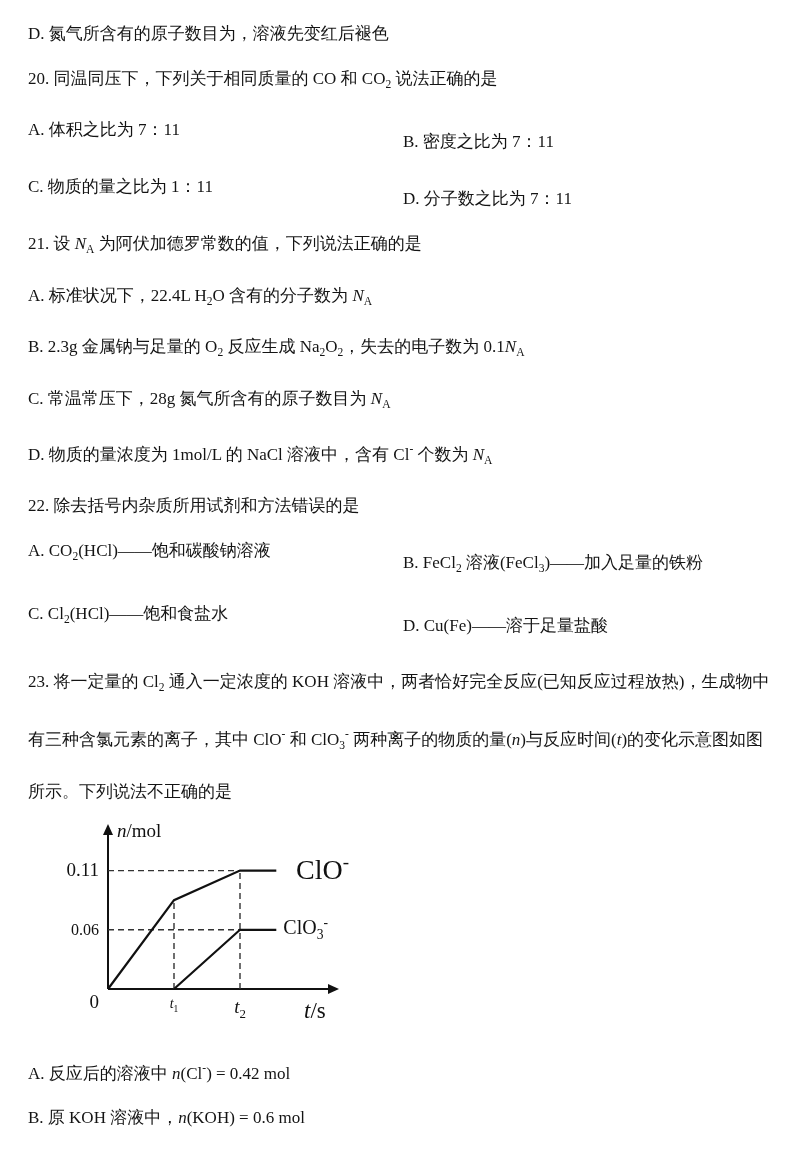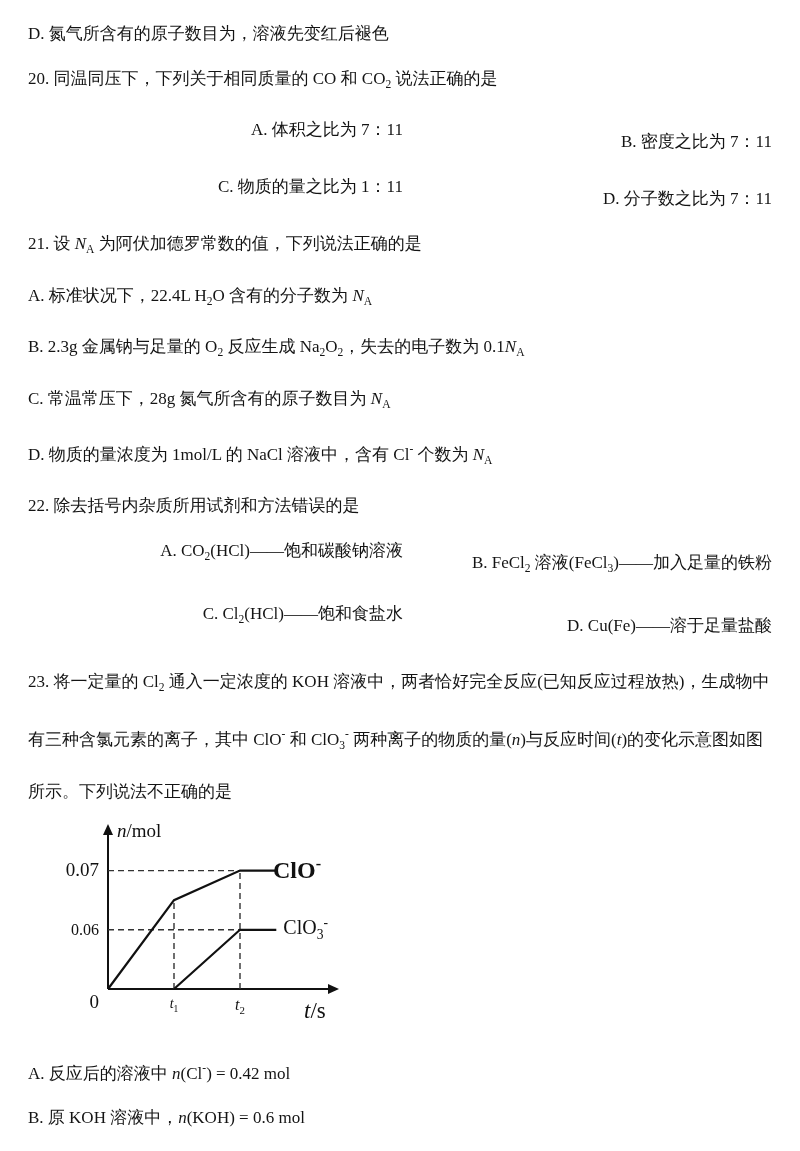--- a/index.html
+++ b/index.html
@@ -10,21 +10,21 @@
   }
   .page {
     position:relative;
     width:800px;
     min-height:1151px;
     padding:22px 28px 28px 28px;
     box-sizing:border-box;
     background:#ffffff;
   }
   .line { line-height:23px; margin-bottom:22px; }
-  .opts { display:flex;text-align:right; }
+  .opts { display:flex; }
   .opt-left { flex:0 0 375px; }
   .opt-right { flex:1;margin-top:12px; }
   .para { line-height:46px; margin-bottom:2px; }
   sub { font-size:0.68em; }
   sup { font-size:0.68em; }
   i { font-style:italic; }
   .chart-wrap {
     position:relative;
     width:330px;
     height:214px;
@@ -79,28 +79,28 @@
         <polygon points="277,170 266,165 266,175" fill="#111"></polygon>
         <line x1="46" y1="170" x2="46" y2="14" stroke="#111" stroke-width="2"></line>
         <polygon points="46,5 41,16 51,16" fill="#111"></polygon>
         <polyline points="46,51.599999999999994 178,51.599999999999994" fill="none" stroke="#333" stroke-width="1.4" stroke-dasharray="6 4"></polyline>
         <polyline points="46,110.8 178,110.8" fill="none" stroke="#333" stroke-width="1.4" stroke-dasharray="6 4"></polyline>
         <polyline points="112,170 112,81.2" fill="none" stroke="#333" stroke-width="1.4" stroke-dasharray="6 4"></polyline>
         <polyline points="178,170 178,51.599999999999994" fill="none" stroke="#333" stroke-width="1.4" stroke-dasharray="6 4"></polyline>
         <polyline points="46,170 112,81.2 178,51.599999999999994 214.29999999999998,51.599999999999994" fill="none" stroke="#111" stroke-width="2.2"></polyline>
         <polyline points="112,170 178,110.8 214.29999999999998,110.8" fill="none" stroke="#111" stroke-width="2.2"></polyline>
       </svg>
-  <div class="chart-label" style="left: 211px; top: 51.6px; transform: translateY(-54%); font-size: 24px; font-weight: bold;">ClO<sup>-</sup></div>
+  <div class="chart-label" style="left: 234px; top: 51.6px; transform: translateY(-54%); font-size: 28px;">ClO<sup>-</sup></div>
       <div class="chart-label" style="left: 221.3px; top: 110.8px; transform: translateY(-54%); font-size: 20px;">ClO<sub>3</sub><sup>-</sup></div>
       <div class="chart-label" style="left: 55px; top: 1px; font-size: 19px;"><i>n</i>/mol</div>
-      <div class="chart-label" style="left: 37px; top: 51.6px; transform: translate(-100%, -52%); font-size: 19px;">0.07</div>
+      <div class="chart-label" style="left: 37px; top: 51.6px; transform: translate(-100%, -52%); font-size: 19px;">0.11</div>
       <div class="chart-label" style="left: 37px; top: 110.8px; transform: translate(-100%, -52%); font-size: 16px;">0.06</div>
       <div class="chart-label" style="left: 37px; top: 172px; transform: translate(-100%, 0px); font-size: 19px;">0</div>
       <div class="chart-label" style="left: 112px; top: 177px; transform: translateX(-50%); font-size: 14px;"><i>t</i><sub>1</sub></div>
-      <div class="chart-label" style="left: 178px; top: 177px; transform: translateX(-50%); font-size: 16px;"><i>t</i><sub>2</sub></div>
+      <div class="chart-label" style="left: 178px; top: 177px; transform: translateX(-50%); font-size: 19px;"><i>t</i><sub>2</sub></div>
       <div class="chart-label" style="left: 242px; top: 179px; font-size: 23px;"><i>t</i>/s</div>
     </div>
 
   <div class="line">A. 反应后的溶液中 <i>n</i>(Cl<sup>-</sup>) = 0.42 mol</div>
   <div class="line">B. 原 KOH 溶液中，<i>n</i>(KOH) = 0.6 mol</div>
   <div class="line">C. 反应中转移电子的物质的量是 0.84mol</div>
 
 </div>
 
 </body></html>

